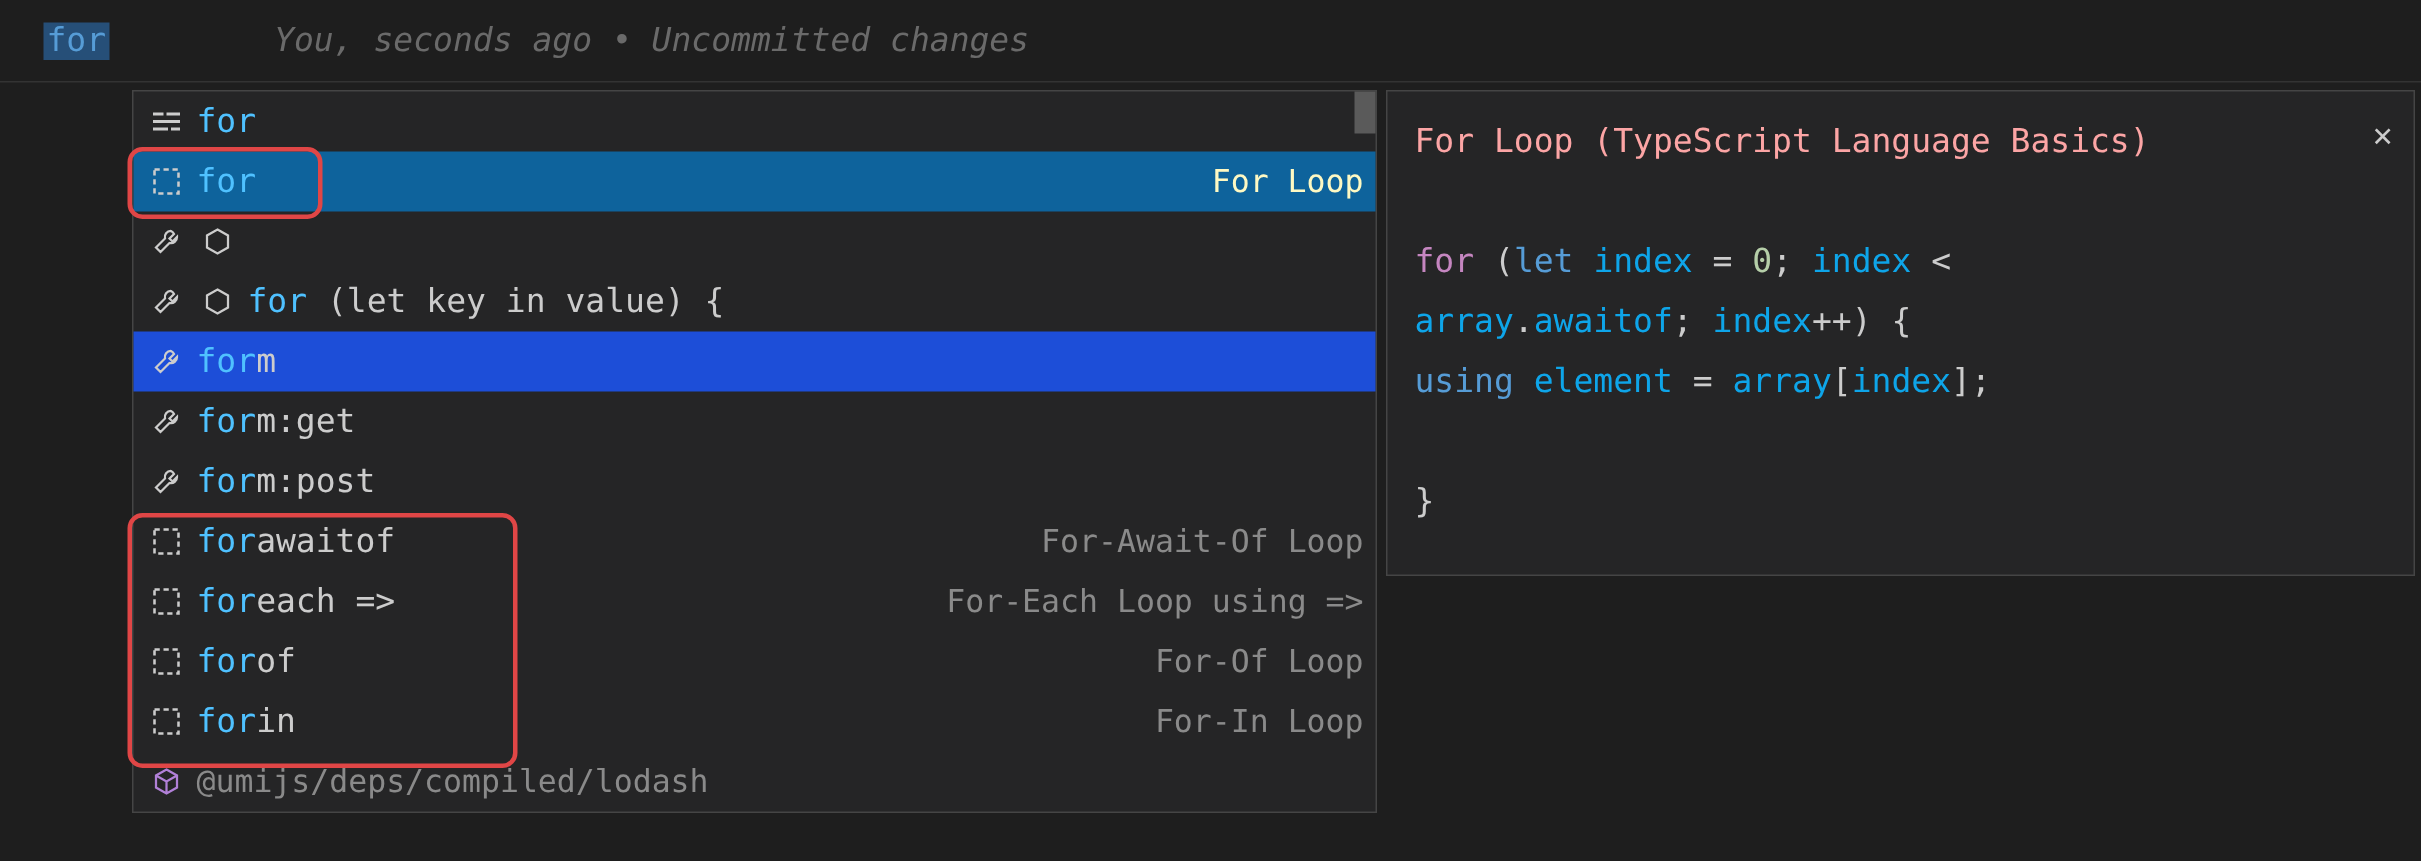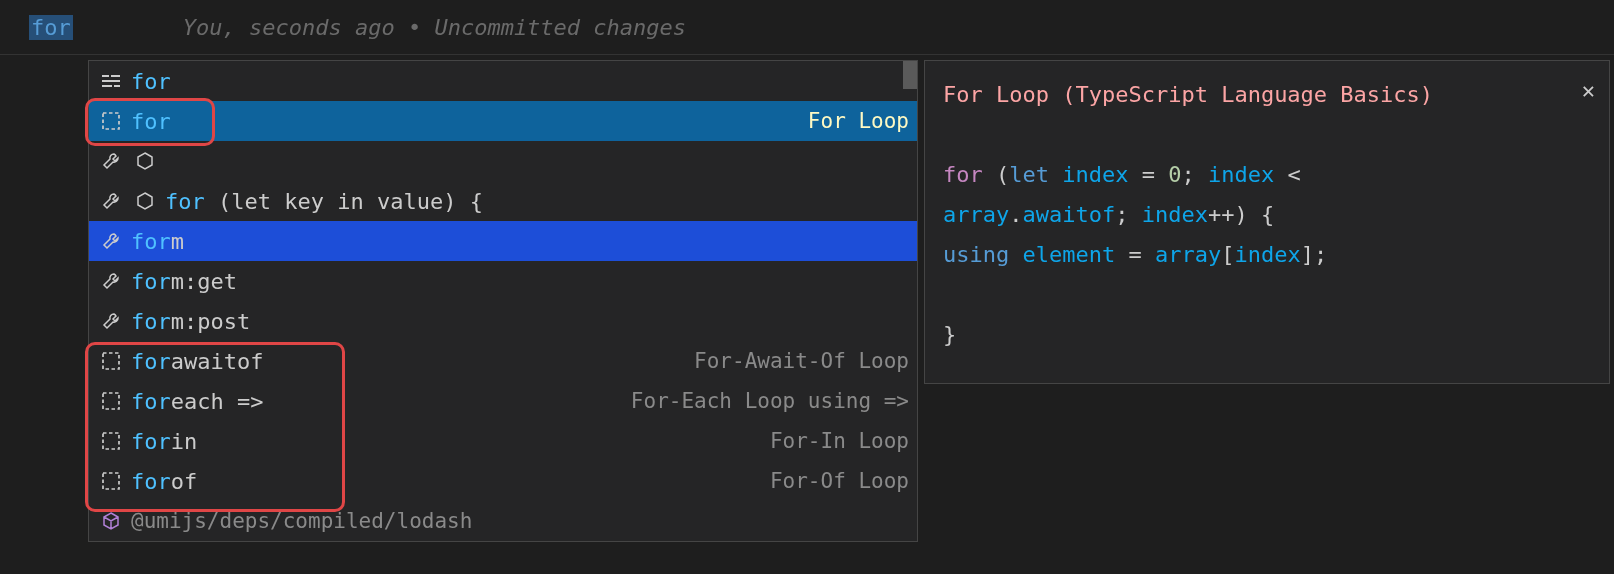--- a/index.html
+++ b/index.html
@@ -256,31 +256,31 @@
       </span>
       <span class="row-label"><span class="match">for</span><span class="rest">each =&gt;</span></span>
       <span class="row-detail">For-Each Loop using =&gt;</span>
     </div>
     <div class="suggest-row">
       <span class="row-icon">
         <svg width="20" height="20" viewBox="0 0 20 20">
           <rect x="2" y="2" width="16" height="16" fill="none" stroke="#cccccc" stroke-width="1.7" stroke-dasharray="3.5 2.5"></rect>
         </svg>
       </span>
+      <span class="row-label"><span class="match">for</span><span class="rest">of</span></span>
+      <span class="row-detail">For-Of Loop</span>
+    </div>
+    <div class="suggest-row">
+      <span class="row-icon">
+        <svg width="20" height="20" viewBox="0 0 20 20">
+          <rect x="2" y="2" width="16" height="16" fill="none" stroke="#cccccc" stroke-width="1.7" stroke-dasharray="3.5 2.5"></rect>
+        </svg>
+      </span>
       <span class="row-label"><span class="match">for</span><span class="rest">in</span></span>
       <span class="row-detail">For-In Loop</span>
-    </div>
-    <div class="suggest-row">
-      <span class="row-icon">
-        <svg width="20" height="20" viewBox="0 0 20 20">
-          <rect x="2" y="2" width="16" height="16" fill="none" stroke="#cccccc" stroke-width="1.7" stroke-dasharray="3.5 2.5"></rect>
-        </svg>
-      </span>
-      <span class="row-label"><span class="match">for</span><span class="rest">of</span></span>
-      <span class="row-detail">For-Of Loop</span>
     </div>
     <div class="suggest-row">
       <span class="row-icon">
         <svg width="20" height="20" viewBox="0 0 20 20">
           <path d="M10 2l7 4v8l-7 4-7-4V6z M3 6l7 4 7-4 M10 10v8" fill="none" stroke="#b180d7" stroke-width="1.5"></path>
         </svg>
       </span>
       <span class="row-detail">@umijs/deps/compiled/lodash</span>
     </div>
   </div>

